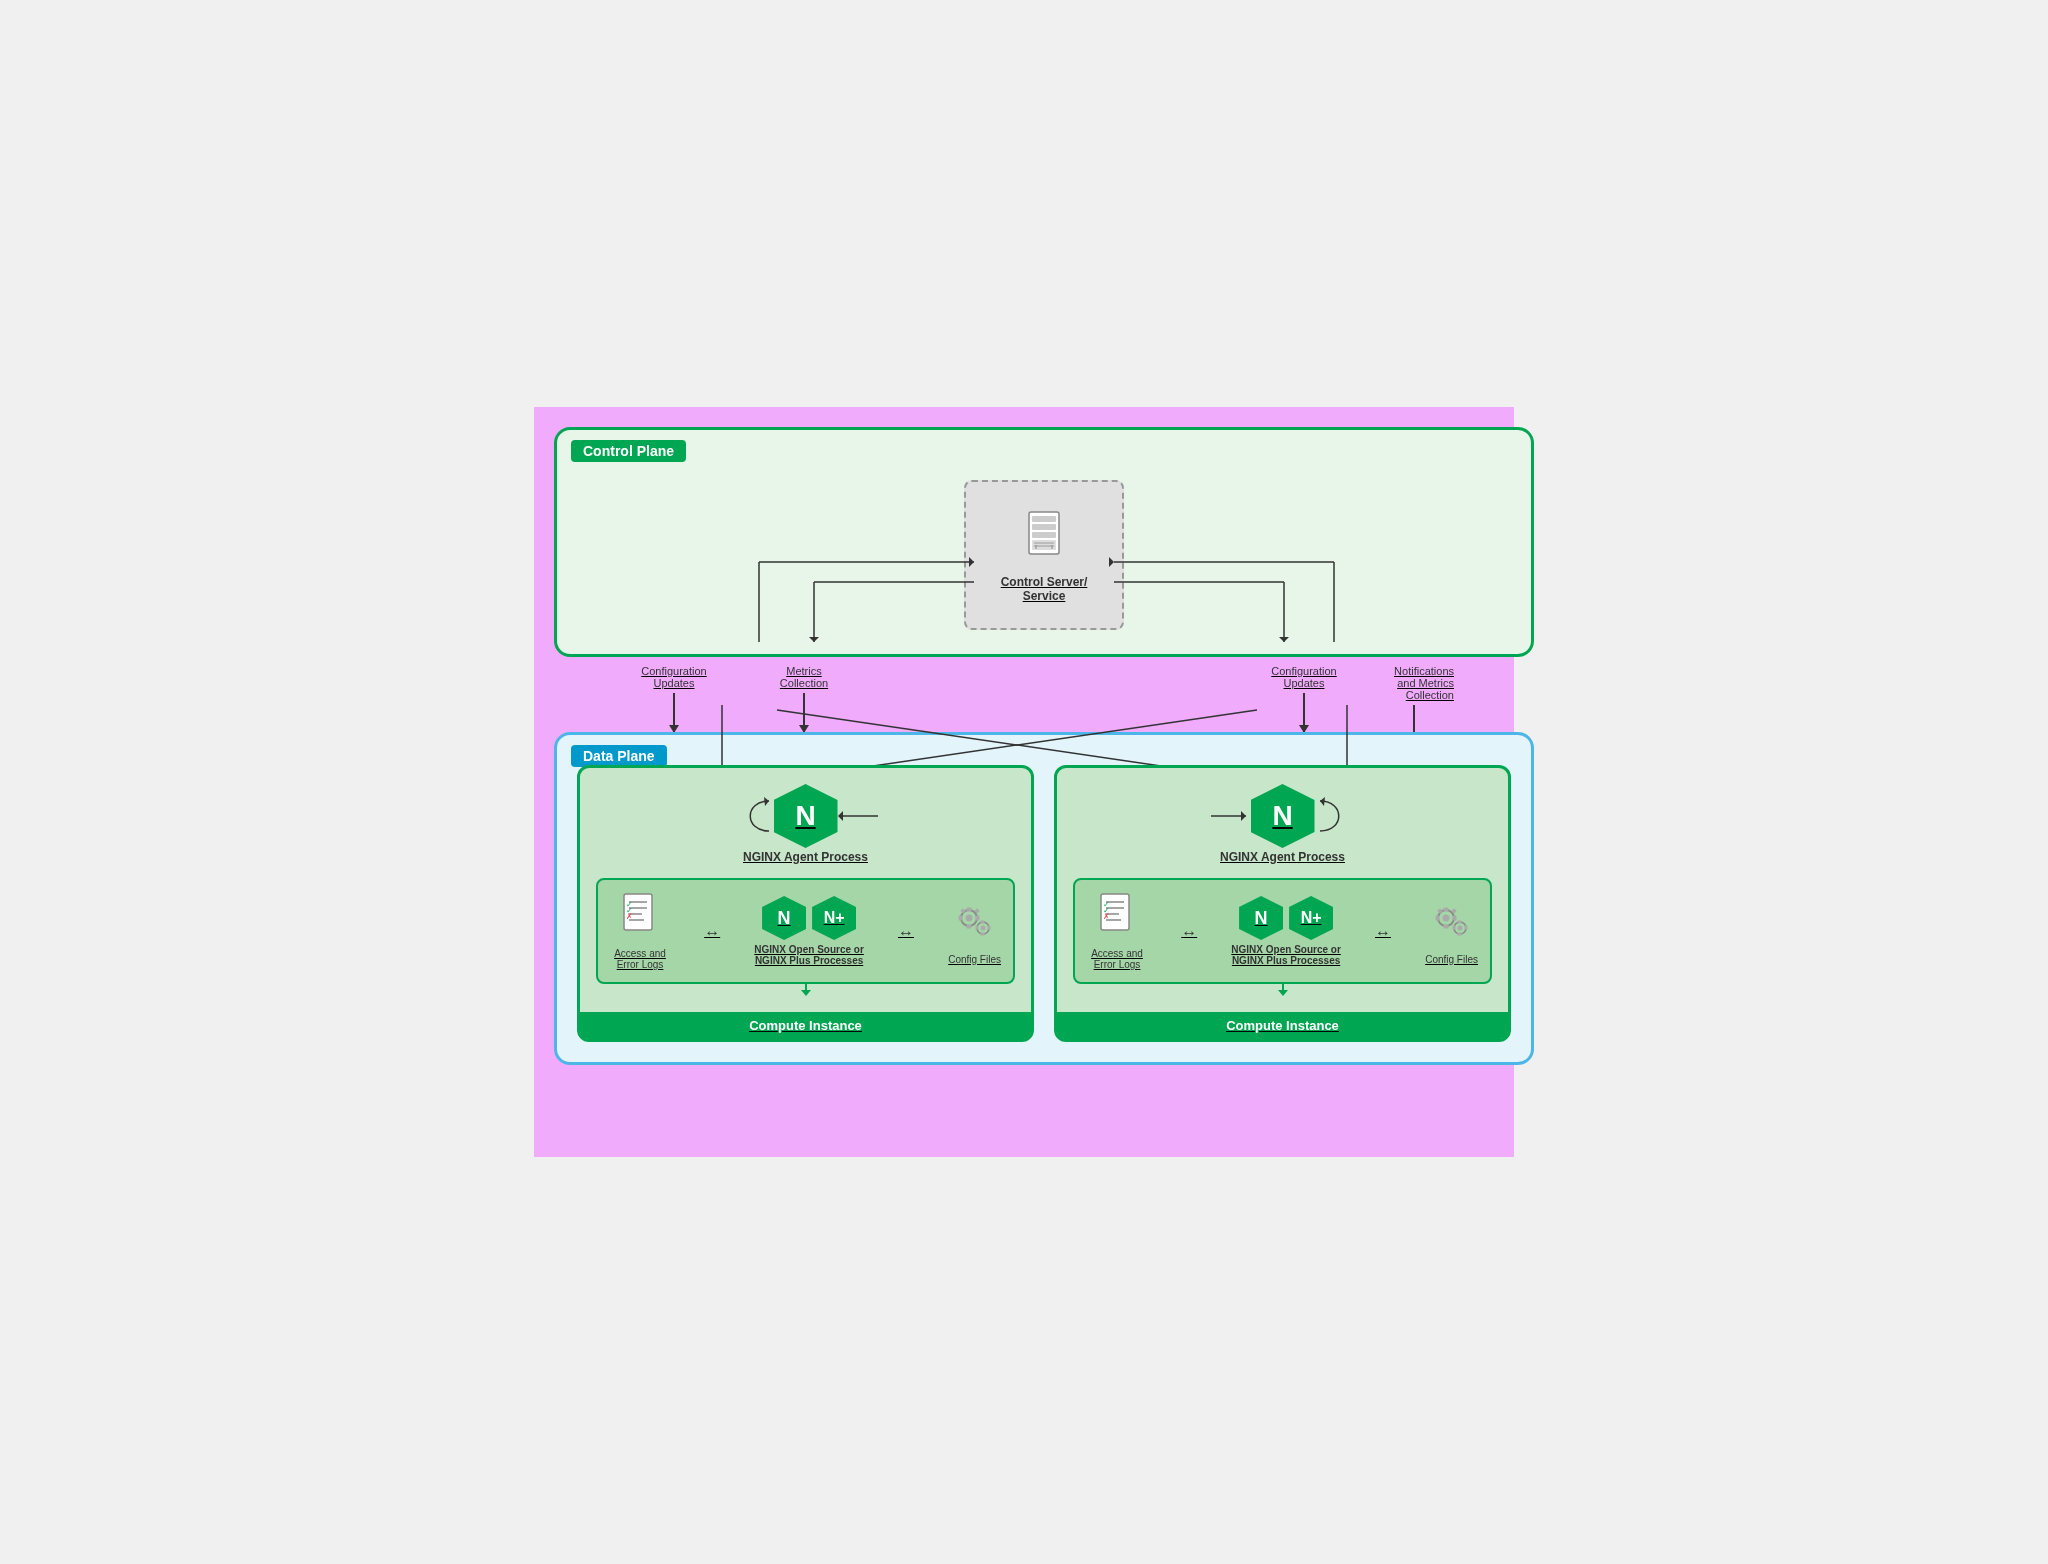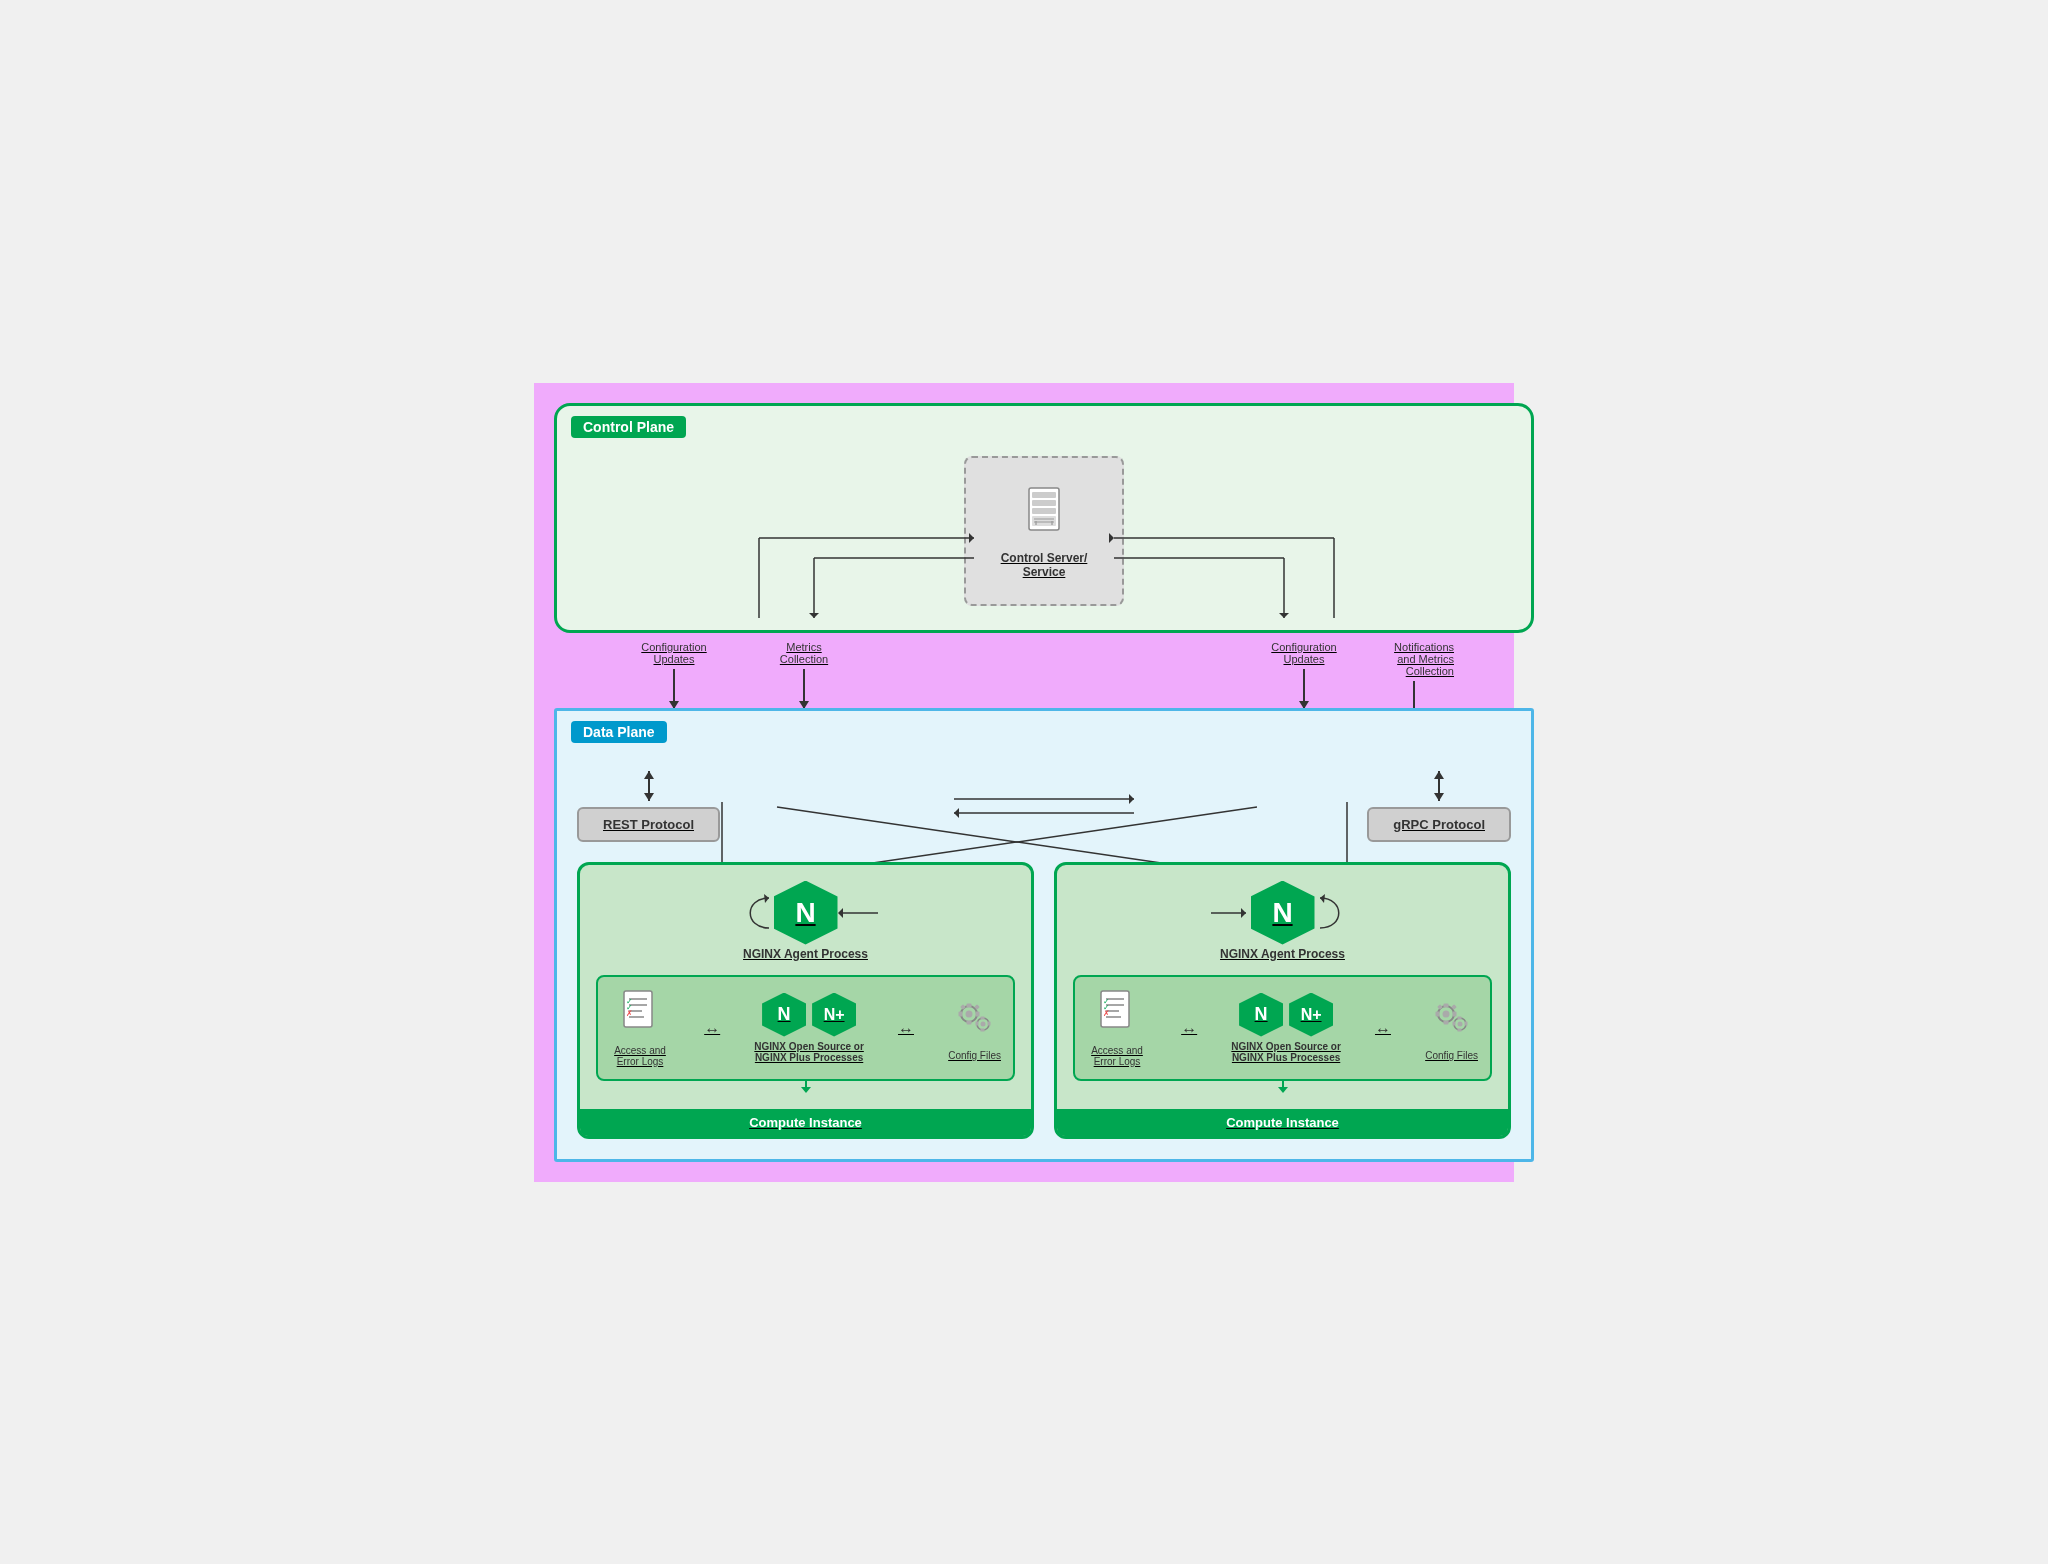--- a/index.html
+++ b/index.html
@@ -87,21 +87,21 @@
       bottom: 0;
       left: -4px;
       border-left: 5px solid transparent;
       border-right: 5px solid transparent;
       border-top: 8px solid #333;
     }
 
     
     .data-plane {
       border: 3px solid #4db6e8;
-      border-radius: 3px;
+      border-radius: 16px;
       background: #e3f4fb;
       padding: 20px;
       position: relative;
       margin-top: -10px;
     }
     .data-plane-label {
       position: absolute;
       top: 10px;
       left: 14px;
       background: #0099cc;
@@ -338,44 +338,20 @@
           <span style="font-size:11px; text-align:right; display:block; margin-bottom:4px;">Notifications and
 Metrics Collection</span>
           <div class="arrow-line-down"></div>
         </div>
       </div>
     </div>
 
     <div class="data-plane">
       <div class="data-plane-label">Data Plane</div>
 
-      <div class="protocol-row">
-        <div style="display:flex; flex-direction:column; align-items:center;">
-
-          <div class="v-arrow-both" style="margin-bottom:6px;"></div>
-          <div class="protocol-box">REST Protocol</div>
-        </div>
-
-        <div style="flex:1; position:relative; height:60px; display:flex; align-items:center; justify-content:center;">
-          <svg width="180" height="50" viewBox="0 0 180 50">
-
-            <line x1="0" y1="18" x2="180" y2="18" stroke="#333" stroke-width="1.5"></line>
-            <polygon points="175,13 180,18 175,23" fill="#333"></polygon>
-
-            <line x1="0" y1="32" x2="180" y2="32" stroke="#333" stroke-width="1.5"></line>
-            <polygon points="5,27 0,32 5,37" fill="#333"></polygon>
-          </svg>
-        </div>
-
-        <div style="display:flex; flex-direction:column; align-items:center;">
-
-          <div class="v-arrow-both" style="margin-bottom:6px;"></div>
-          <div class="protocol-box">gRPC Protocol</div>
-        </div>
-      </div>
 
       <div style="position:relative;">
 
         <svg style="position:absolute; top:-60px; left:0; width:100%; height:80px; pointer-events:none; overflow:visible;">
 
           <line x1="145" y1="0" x2="145" y2="80" stroke="#333" stroke-width="1.5"></line>
           <polygon points="140,75 145,80 150,75" fill="#333"></polygon>
 
           <line x1="200" y1="5" x2="680" y2="75" stroke="#333" stroke-width="1.5"></line>
           <polygon points="676,68 680,75 673,72" fill="#333"></polygon>

